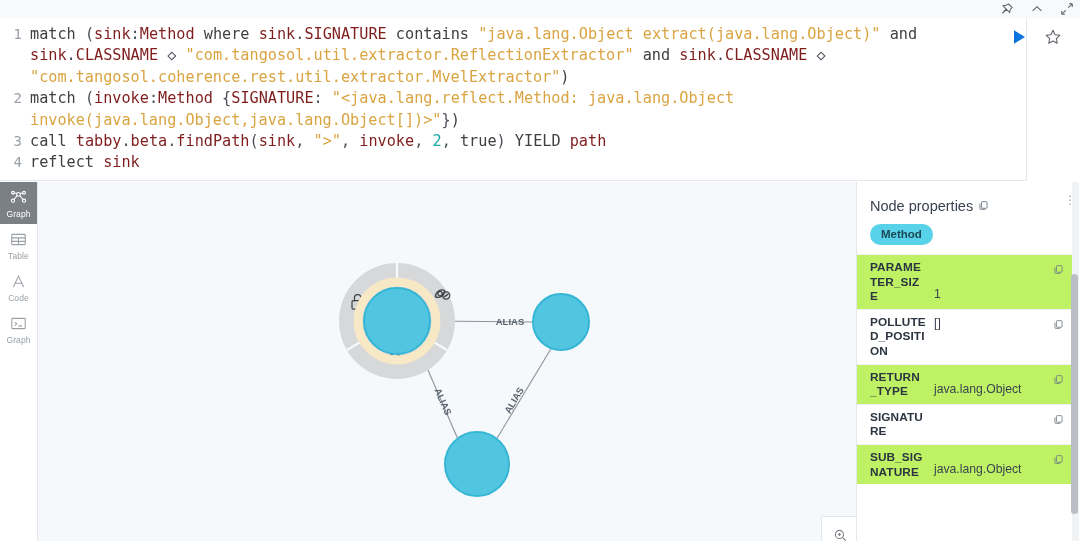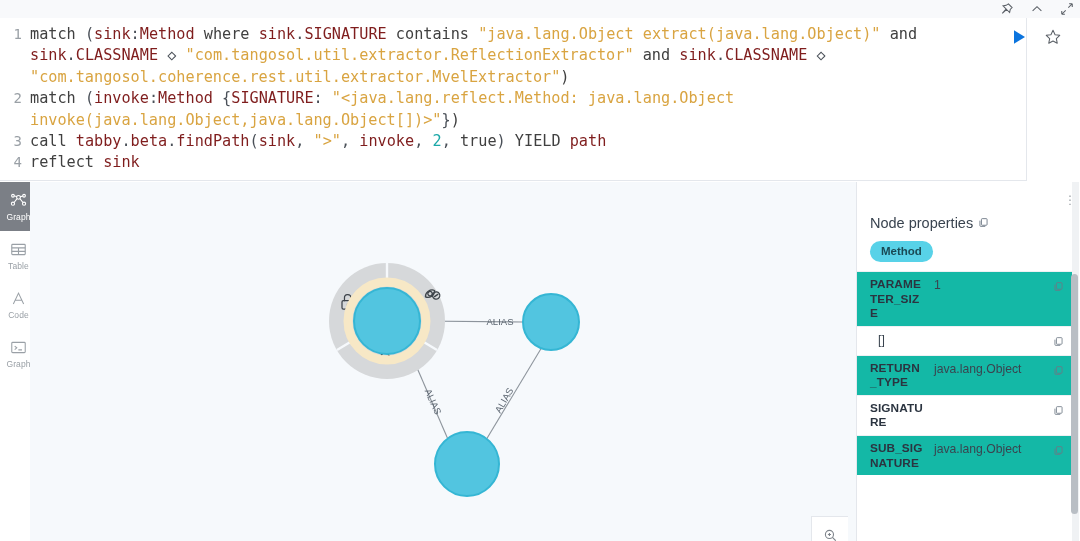--- a/index.html
+++ b/index.html
@@ -76,48 +76,48 @@
     background: #f6f9fc;
   }
 
   
   .view-rail {
     position: absolute; left: 0; top: 0; width: 38px; height: 359px;
     background: #ffffff; border-right: 1px solid #e4e7ec;
     display: flex; flex-direction: column; align-items: stretch;
   }
   .view-item {
-    height: 49px; display: flex; flex-direction: column;
+    height: 42px; display: flex; flex-direction: column;
     align-items: center; justify-content: center; gap: 2px;
     color: #9aa0a6; cursor: pointer;
   }
   .view-item .vlabel { font-size: 8.5px; letter-spacing: .1px; }
   .view-item.active { background: #7b7f86; color: #ffffff; }
   .view-item svg { display: block; }
 
   
   .graph-canvas {
-    position: absolute; left: 30px; top: 0; width: 818px; height: 359px;
-    background: #f6f9fc; overflow: hidden;
+    position: absolute; left: 40px; top: 0; width: 818px; height: 359px;
+    background: #f6f9fc; overflow: hidden; font-weight: bold;
   }
 
   .zoom-btn {
     position: absolute; left: 781px; top: 334px;
     width: 38px; height: 38px; background: #ffffff;
     border: 1px solid #e4e7ec; display: flex; align-items: center;
     justify-content: center; cursor: pointer; color: #7e848b;
   }
 
   
   .props-panel {
     position: absolute; left: 856px; top: 0; width: 224px; height: 359px;
     background: #ffffff; border-left: 1px solid #e4e7ec;
     overflow: hidden;
   }
-  .props-inner { position: absolute; inset: 0 8px 0 0; overflow: hidden; margin-top: 17px; }
+  .props-inner { position: absolute; inset: 0 8px 0 0; overflow: hidden; }
   .props-title {
     display: flex; align-items: center; gap: 5px;
     padding: 16px 0 0 13px; font-size: 14.5px; color: #39434f;
   }
   .props-title .hdr-ico { color: #5f6b7a; display: block; }
   .panel-corner {
     position: absolute; right: 4px; top: 12px; font-size: 12px;
     color: #9aa0a6; line-height: 1;
   }
   .label-chip-row { padding: 10px 0 9px 13px; }
@@ -126,21 +126,21 @@
     font-size: 11.5px; font-weight: bold; border-radius: 11px;
     padding: 4px 11px 5px;
   }
 
   .prop-table { width: 100%; }
   .prop-row {
     display: flex; align-items: flex-start;
     padding: 5px 0 5px 13px; position: relative;
     border-top: 1px solid #eef0f3;
   }
-  .prop-row.alt { background: #14b8a6; }
+  .prop-row.alt { background: #bef264; align-items: flex-end; }
   .prop-key {
     width: 56px; flex: 0 0 56px; font-size: 11.8px; font-weight: bold;
     color: #2b3440; line-height: 14.6px; word-break: break-all;
     letter-spacing: .1px;
   }
   .prop-val {
     flex: 1; font-size: 12.2px; color: #3a444f; line-height: 17.8px;
     word-break: break-all; padding-left: 8px; padding-right: 22px;
   }
   .copy-ico {
@@ -361,20 +361,21 @@
             <div class="prop-val">1</div>
             <span class="copy-ico">
               <svg viewBox="0 0 16 16" width="11" height="11" fill="none" stroke="currentColor" stroke-width="1.2">
                 <rect x="5" y="2.4" width="8.2" height="9.6" rx="1.2"></rect>
                 <path d="M10.6 13.6H3.8a1 1 0 0 1-1-1V5.3"></path>
               </svg>
             </span>
           </div>
 
           <div class="prop-row">
+            <div class="prop-key">POLLUTED_POSITION</div>
             <div class="prop-val">[]</div>
             <span class="copy-ico">
               <svg viewBox="0 0 16 16" width="11" height="11" fill="none" stroke="currentColor" stroke-width="1.2">
                 <rect x="5" y="2.4" width="8.2" height="9.6" rx="1.2"></rect>
                 <path d="M10.6 13.6H3.8a1 1 0 0 1-1-1V5.3"></path>
               </svg>
             </span>
           </div>
 
           <div class="prop-row alt">

